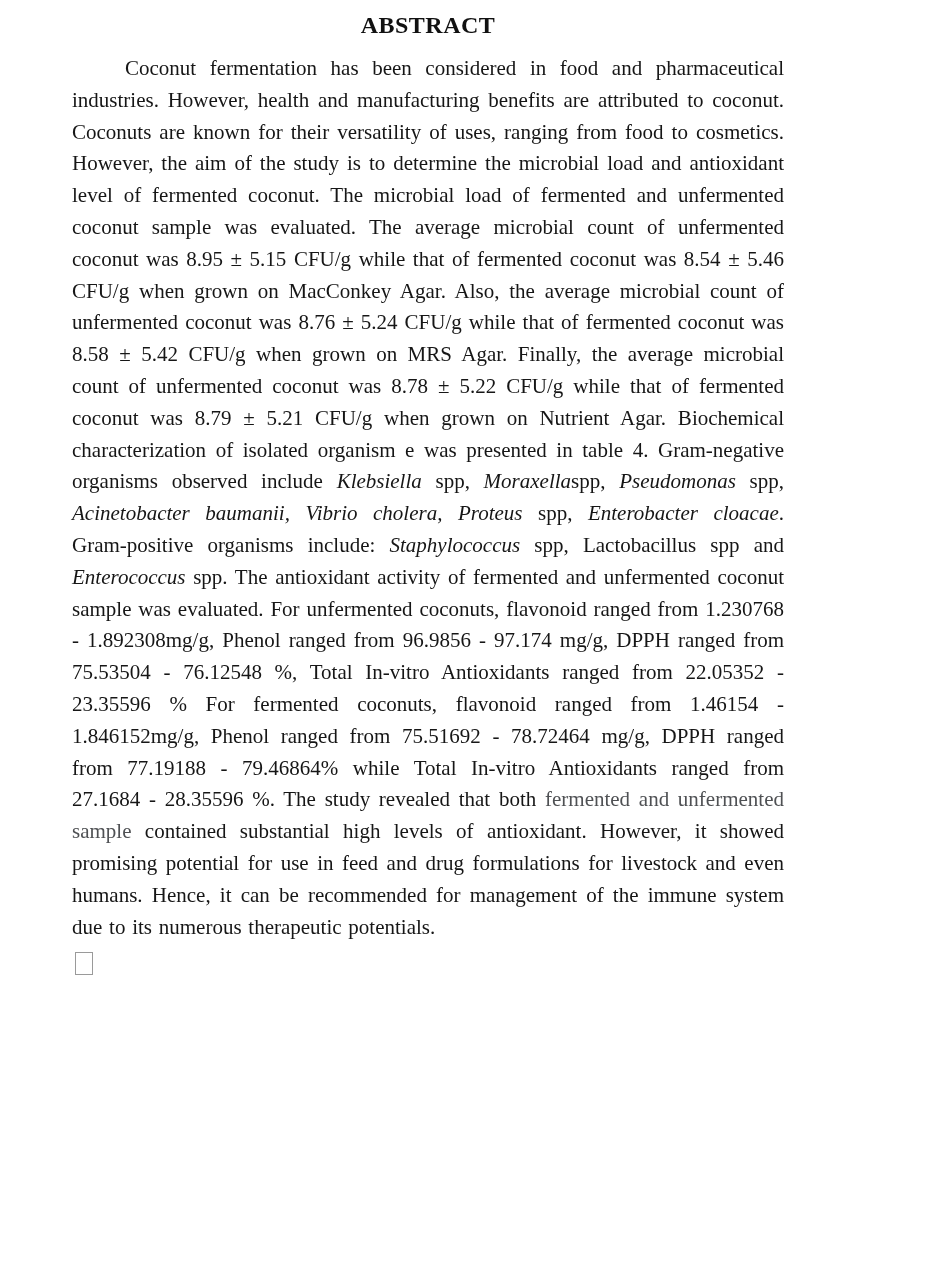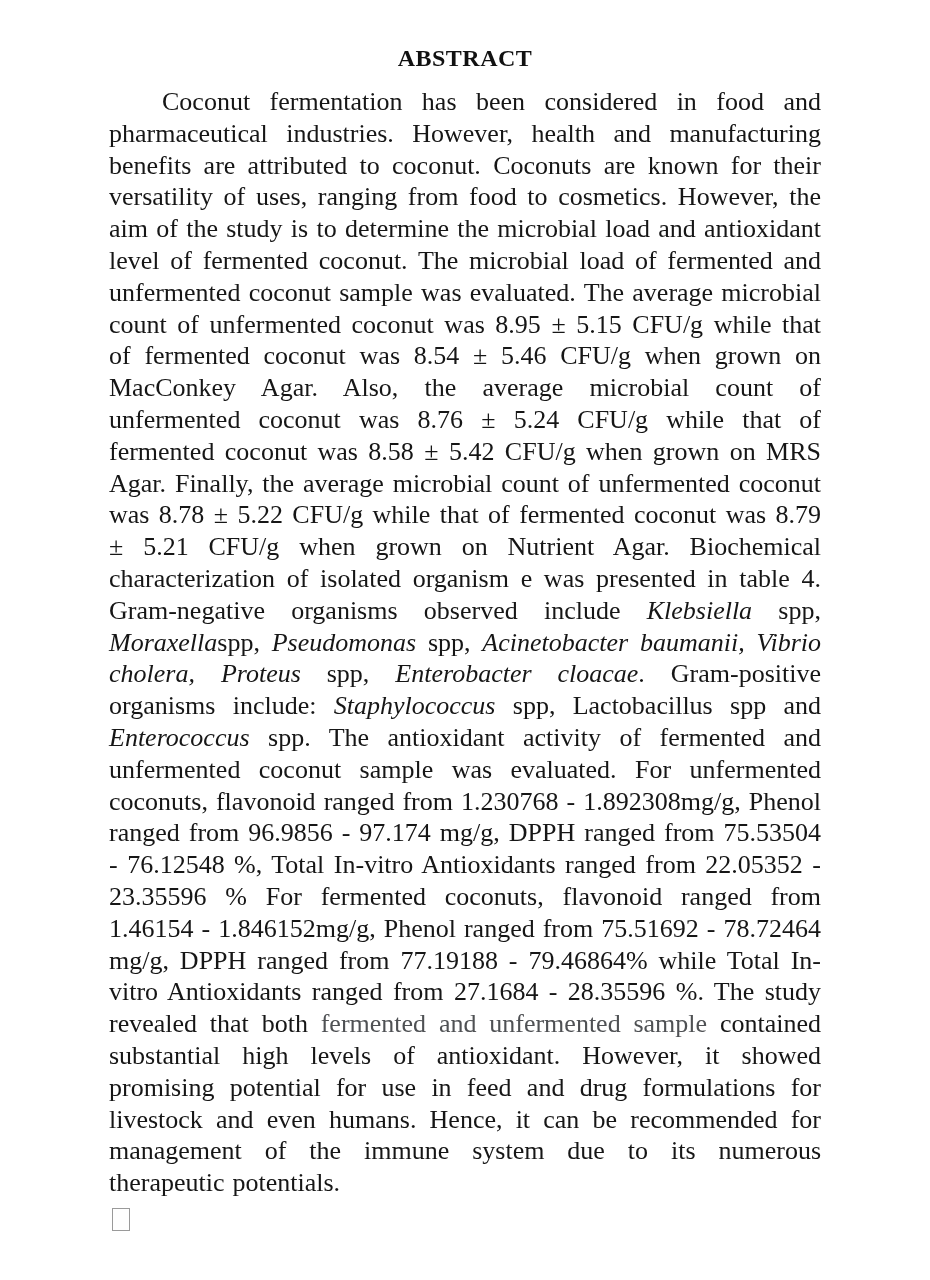--- a/index.html
+++ b/index.html
@@ -9,34 +9,34 @@
   }
   body {
     width: 930px;
     height: 1280px;
     font-family: "Liberation Serif", "DejaVu Serif", serif;
     color: #161616;
     overflow: hidden;
   }
   .page {
     width: 712px;
-    margin: 0 109px 0 109px;
-    padding-top: 45px;
+    margin: 0 109px 0 72px;
+    padding-top: 12px;
     box-sizing: border-box;
   }
   .doc-title {
     font-size: 24px;
     font-weight: bold;
     text-align: center;
     letter-spacing: 0.5px;
     margin: 0 0 14px 0;
     color: #111111;
   }
   .abstract-body {
-    font-size: 26px;
+    font-size: 21px;
     line-height: 31.8px;
     text-align: justify;
     text-justify: inter-word;
     text-indent: 53px;
     margin: 0;
     word-spacing: 1.5px;
   }
   .seg-n { font-style: normal; }
   .seg-i { font-style: italic; }
   .seg-g { color: #4f5154; }

